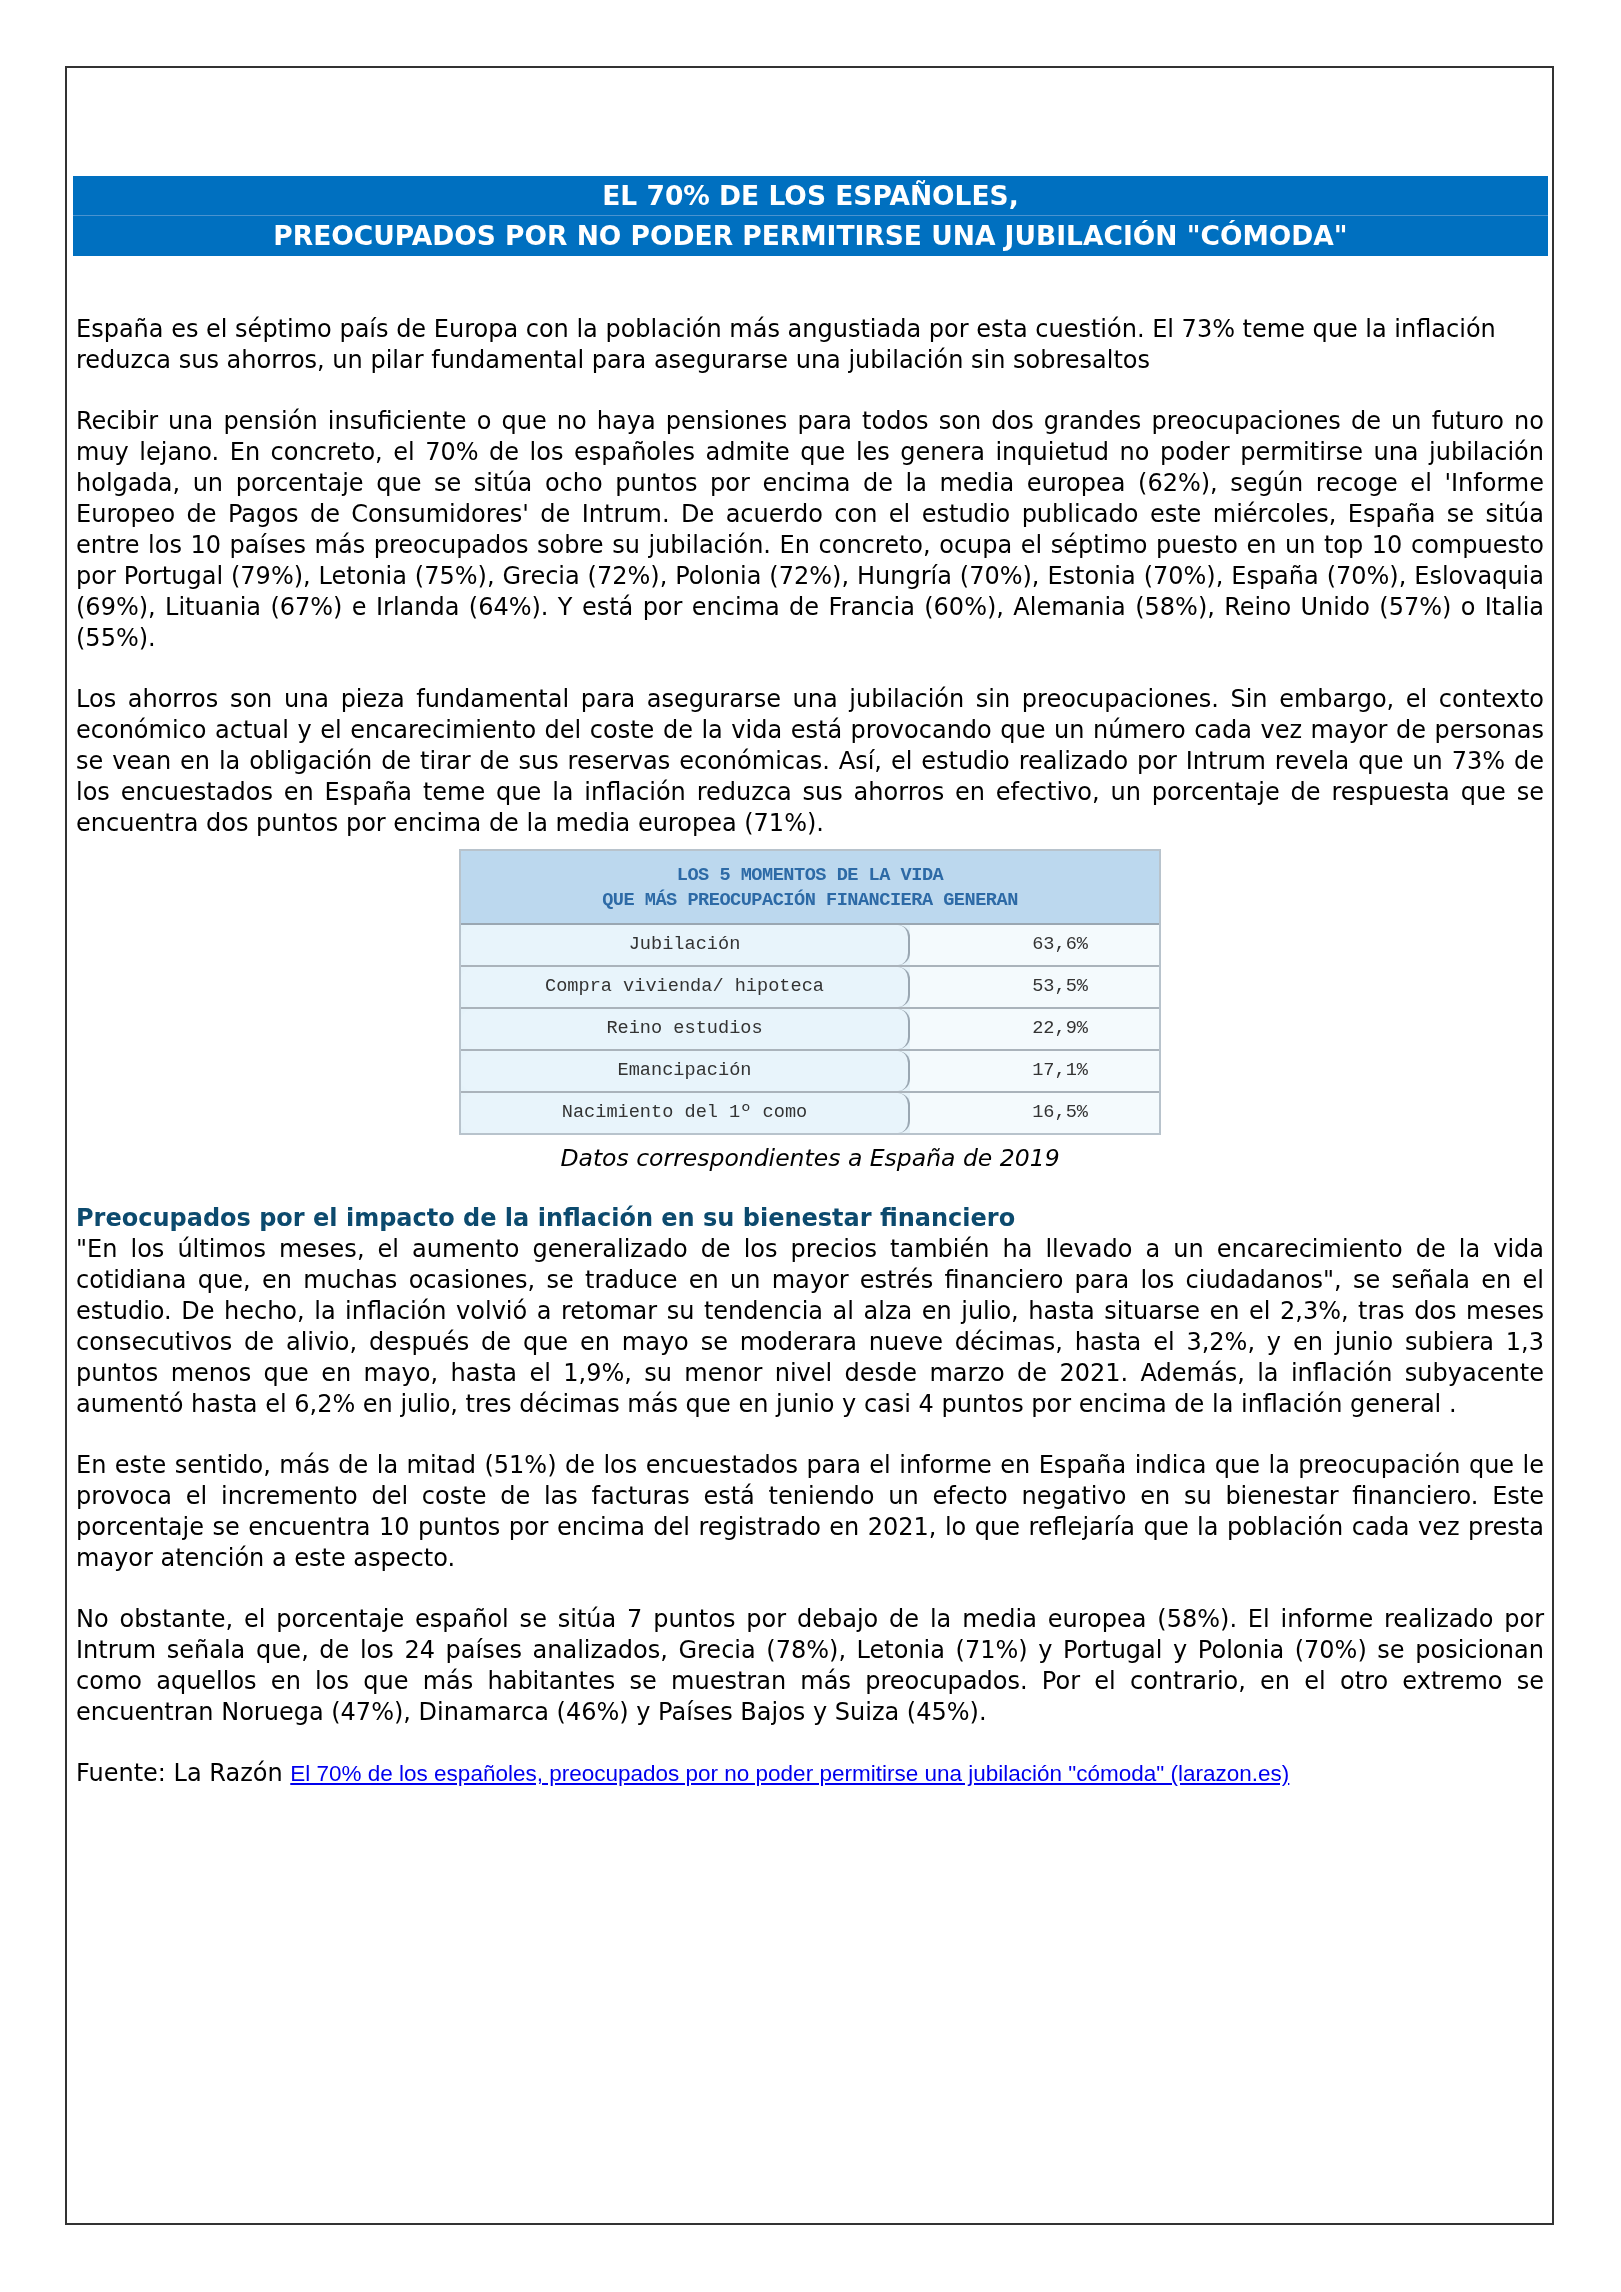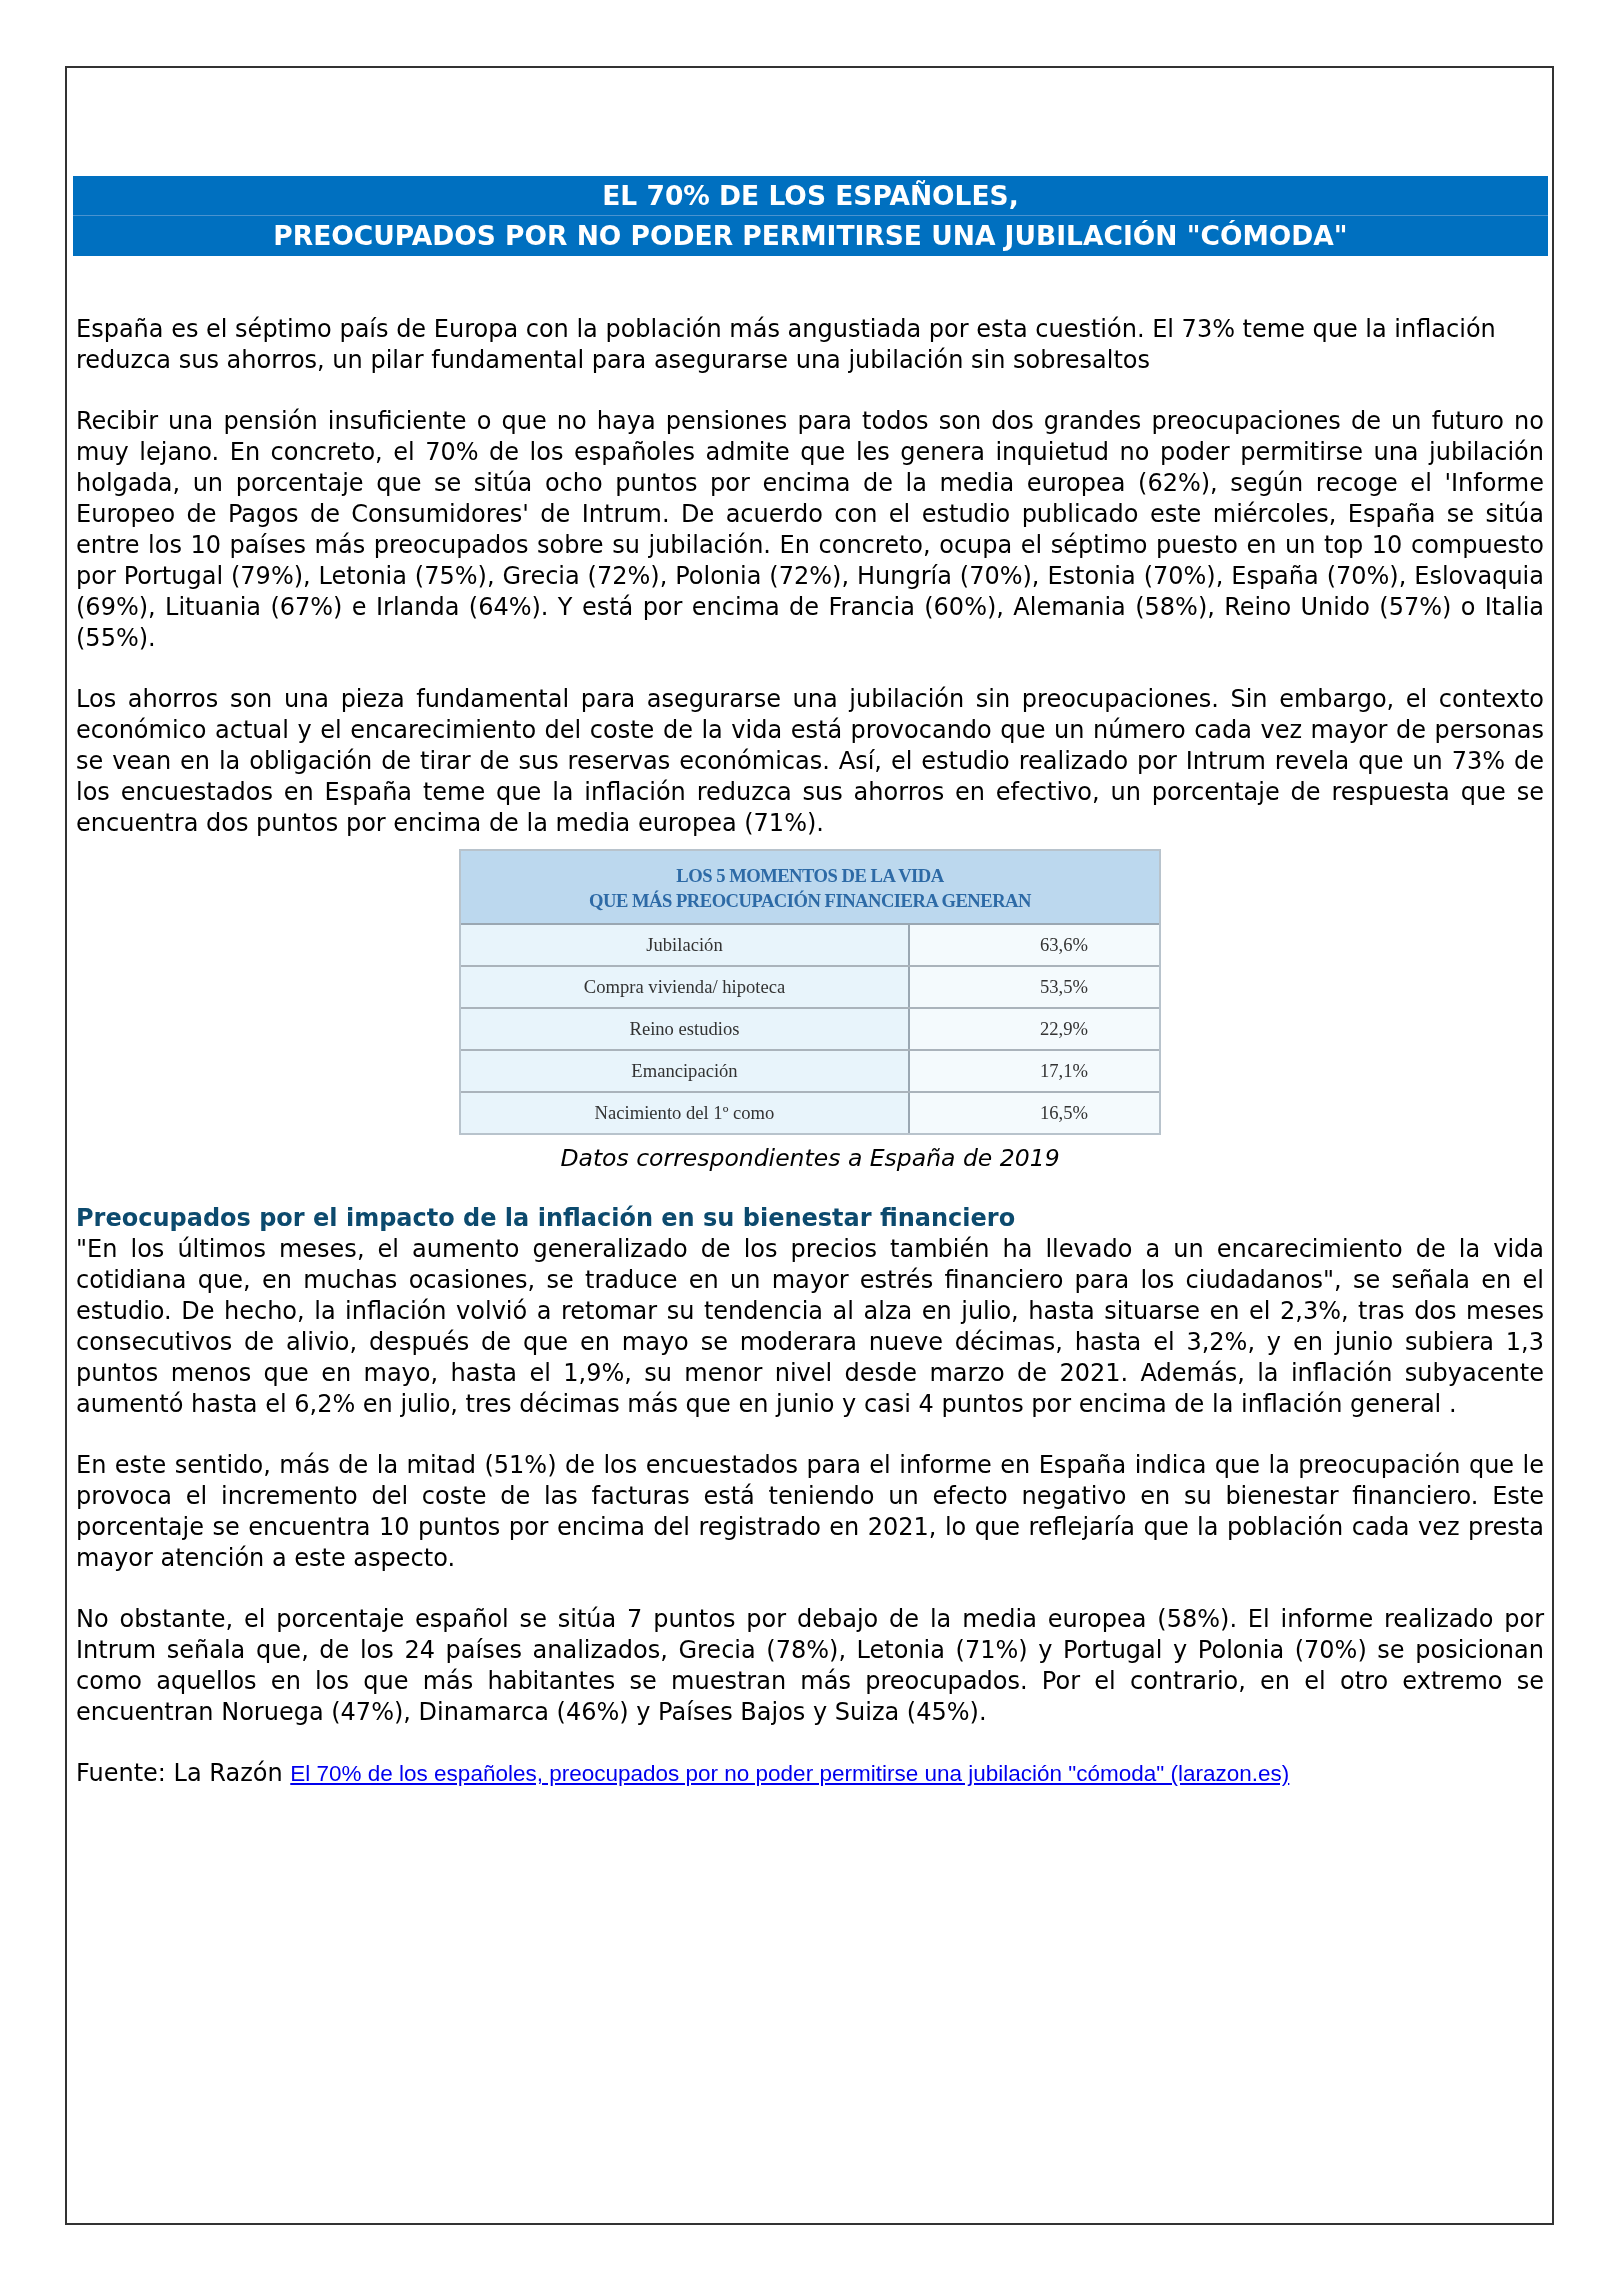--- a/index.html
+++ b/index.html
@@ -5,25 +5,25 @@
   html, body { margin: 0; padding: 0; background: #ffffff; }
   body { width: 1621px; height: 2293px; position: relative; font-family: "DejaVu Sans", sans-serif; color: #000; }
   .frame { position: absolute; left: 65px; top: 66px; width: 1489px; height: 2159px; border: 2px solid #333; border-right-width: 2.9px; border-bottom-width: 2.9px; box-sizing: border-box; }
   .banner { position: absolute; left: 73px; top: 176px; width: 1475px; height: 80px; background: #0070c0; color: #fff; text-align: center; font-weight: bold; font-size: 26.5px; line-height: 39px; box-sizing: border-box; }
   .banner .line1 { height: 39px; border-bottom: 1px solid #4a93cf; }
   .banner .line2 { height: 39px; }
   .content { position: absolute; left: 76px; top: 314px; width: 1468px; font-size: 24px; line-height: 31px; }
   .content p { margin: 0 0 30px 0; text-align: justify; }
   .lead { text-align: left !important; }
   .figure { width: 706px; margin: 0 auto; text-align: center; }
-  .tbl { width: 702px; margin: 9.8px auto 0 auto; border: 2.9px solid #b8c3cc; background: #e6f3fa; font-family: Liberation Serif, serif; box-sizing: border-box; }
+  .tbl { width: 702px; margin: 9.8px auto 0 auto; border: 2.9px solid #b8c3cc; background: #e6f3fa; font-family: Liberation Mono, monospace; box-sizing: border-box; }
   .tbl-head { background: #bcd8ee; color: #2d6aa6; font-weight: bold; font-size: 18.6px; line-height: 25.5px; padding: 11.8px 0 9.8px 0; text-align: center; border-bottom: 2.9px solid #9aa7b2; letter-spacing: -0.5px; }
   .tbl-row { display: flex; height: 40px; border-bottom: 2.9px solid #aab3bb; font-size: 18.6px; color: #333; }
   .tbl-row:last-child { border-bottom: none; }
-  .tbl-row .c1 { width: 447px; text-align: center; line-height: 40px; border-right: 2px solid #9aa7b2; background: #e8f4fb; }
+  .tbl-row .c1 { width: 447px; text-align: center; line-height: 40px; border-right: 2px solid #9aa7b2; background: #e8f4fb; border-radius: 12px; }
   .tbl-row .c2 { flex: 1; text-align: right; padding-right: 71px; line-height: 40px; background: #f4fafd; }
   .caption { font-style: italic; font-size: 23.5px; margin-top: 7.8px; line-height: 31px; }
   .subhead { color: #0c4a6e; font-weight: bold; font-size: 24px; line-height: 31px; margin-top: 29px; }
   .source { margin-top: 4px; }
   .source a { color: #0000ee; text-decoration: underline; font-family: "Liberation Sans", sans-serif; font-size: 22.5px; }
 </style>
 </head>
 <body>
 
 <div class="frame"></div>

